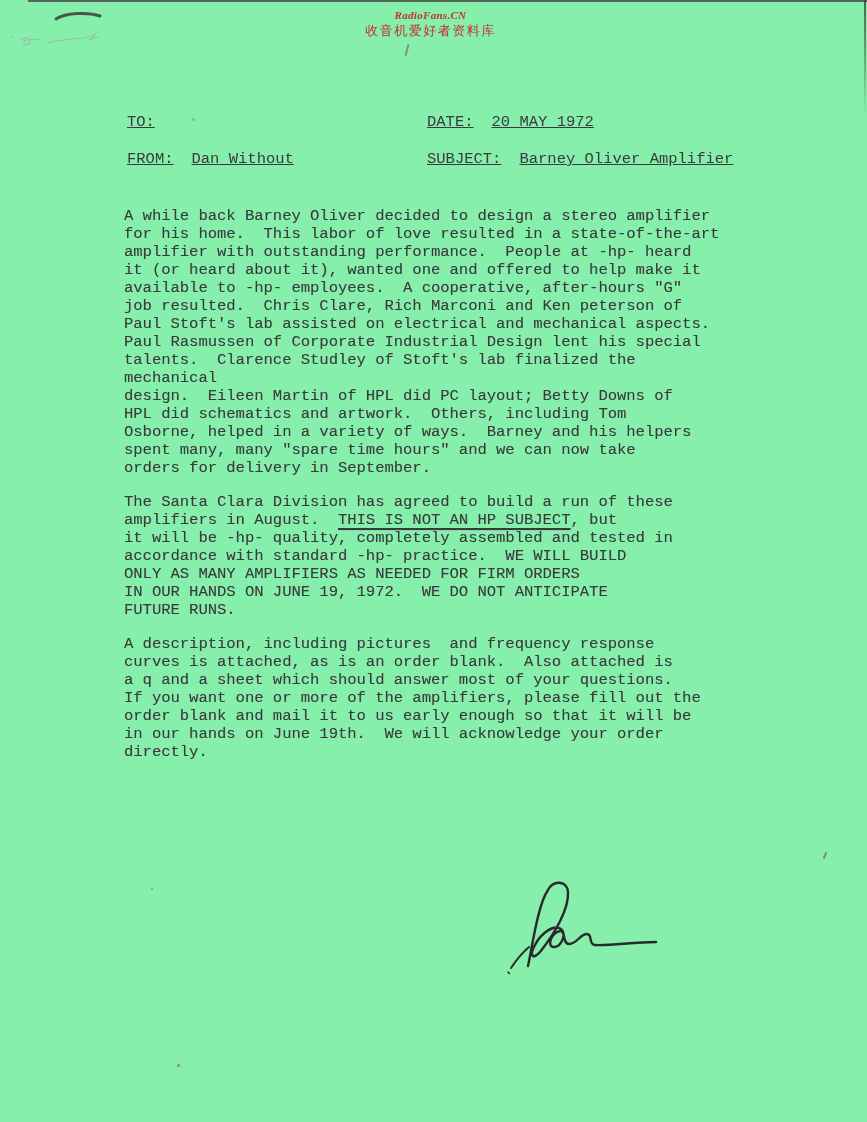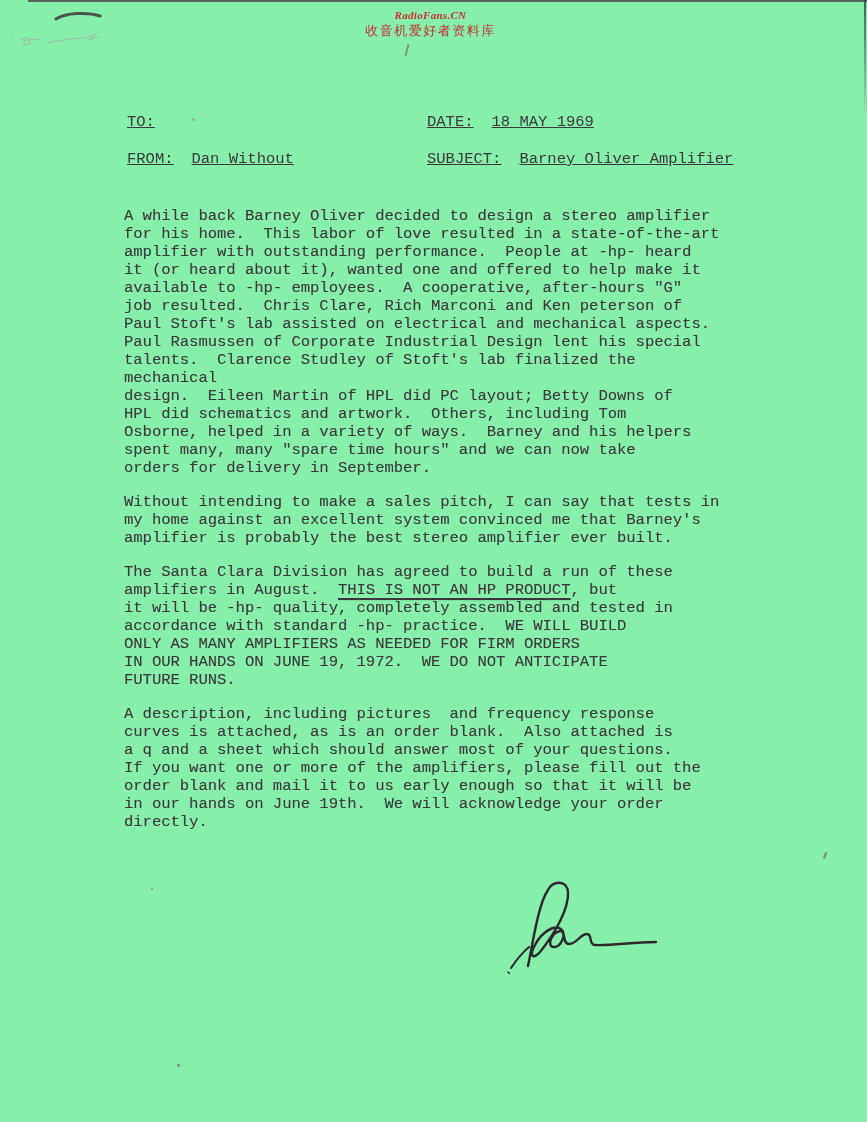--- a/index.html
+++ b/index.html
@@ -80,45 +80,42 @@
   <div class="tick-mark"></div>
   <div class="dot-before-sig"></div>
 
   <div class="watermark">
     <div class="wm-line1">RadioFans.CN</div>
     <div class="wm-line2">收音机爱好者资料库</div>
   </div>
 
   <div class="memo-header">
     <div class="hcell cell-to"><span>TO:</span><span class="hval"></span></div>
-    <div class="hcell cell-date"><span>DATE:</span><span class="hval">18 MAY 1969</span></div>
+    <div class="hcell cell-date"><span>DATE:</span><span class="hval">20 MAY 1972</span></div>
     <div class="hcell cell-from"><span>FROM:</span><span class="hval">Dan Without</span></div>
     <div class="hcell cell-subject"><span>SUBJECT:</span><span class="hval">Barney Oliver Amplifier</span></div>
   </div>
 
   <div class="letter-body">
     <p>A while back Barney Oliver decided to design a stereo amplifier
 for his home.  This labor of love resulted in a state-of-the-art
 amplifier with outstanding performance.  People at -hp- heard
 it (or heard about it), wanted one and offered to help make it
 available to -hp- employees.  A cooperative, after-hours "G"
 job resulted.  Chris Clare, Rich Marconi and Ken peterson of
 Paul Stoft's lab assisted on electrical and mechanical aspects.
 Paul Rasmussen of Corporate Industrial Design lent his special
 talents.  Clarence Studley of Stoft's lab finalized the mechanical
 design.  Eileen Martin of HPL did PC layout; Betty Downs of
 HPL did schematics and artwork.  Others, including Tom
 Osborne, helped in a variety of ways.  Barney and his helpers
 spent many, many "spare time hours" and we can now take
 orders for delivery in September.</p>
-    <p>Without intending to make a sales pitch, I can say that tests in
-my home against an excellent system convinced me that Barney's
-amplifier is probably the best stereo amplifier ever built.</p>
     <p><span>The Santa Clara Division has agreed to build a run of these
-amplifiers in August.  </span><span class="u-low">THIS IS NOT AN HP PRODUCT</span><span>, but
+amplifiers in August.  </span><span class="u-low">THIS IS NOT AN HP SUBJECT</span><span>, but
 it will be -hp- quality, completely assembled and tested in
 accordance with standard -hp- practice.  WE WILL BUILD
 ONLY AS MANY AMPLIFIERS AS NEEDED FOR FIRM ORDERS
 IN OUR HANDS ON JUNE 19, 1972.  WE DO NOT ANTICIPATE
 FUTURE RUNS.</span></p>
     <p>A description, including pictures  and frequency response
 curves is attached, as is an order blank.  Also attached is
 a q and a sheet which should answer most of your questions.
 If you want one or more of the amplifiers, please fill out the
 order blank and mail it to us early enough so that it will be

